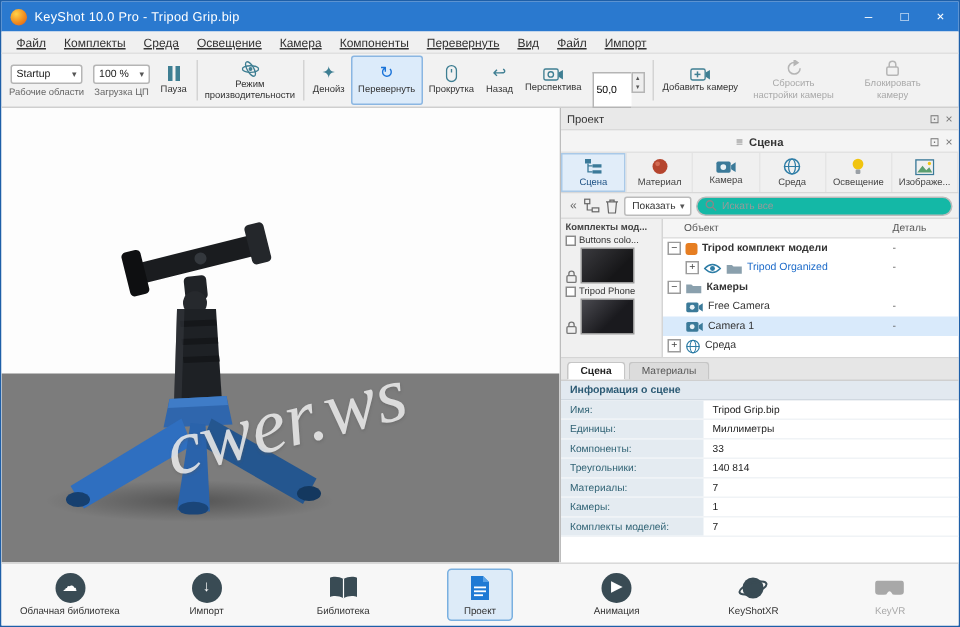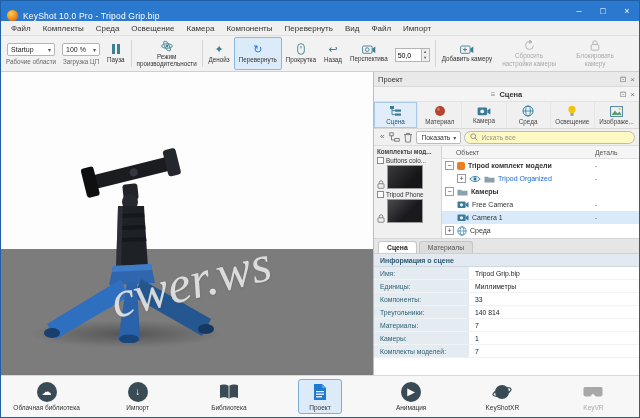--- a/index.html
+++ b/index.html
@@ -1,50 +1,50 @@
 <!DOCTYPE html>
 <html><head>
 <meta charset="utf-8">
 <style>
   * { margin:0; padding:0; box-sizing:border-box; }
   html,body { width:640px; height:418px; overflow:hidden; }
   body { font-family:"Liberation Sans",sans-serif; font-size:8px; color:#222; background:#fff; }
   .window { width:640px; height:418px; display:flex; flex-direction:column; border:1px solid #1e5fa8; }
 
   
-  .titlebar { height:20px; background:#2a79cf; display:flex; align-items:flex-end; color:#fff; flex:0 0 auto; }
+  .titlebar { height:20px; background:#2a79cf; display:flex; align-items:center; color:#fff; flex:0 0 auto; }
   .app-icon { width:11px; height:11px; border-radius:50%; margin:0 5px 0 6px;
               background:radial-gradient(circle at 35% 30%, #ffd24a, #f08c1e 55%, #d9541e); }
   .title { font-size:8.5px; letter-spacing:.2px; }
   .win-controls { margin-left:auto; display:flex; height:100%; }
   .wc { width:24px; height:100%; display:flex; align-items:center; justify-content:center; font-size:9px; cursor:default; }
 
   
   .menubar { height:15px; background:#f0f0f0; border-bottom:1px solid #e0e0e0; display:flex; align-items:center; padding-left:4px; flex:0 0 auto; }
-  .menu-item { padding:0 6px; font-size:8px; color:#333; height:100%; display:flex; align-items:center; }
+  .menu-item { padding:0 6px; font-size:8px; color:#333; height:100%; display:flex; align-items:center;text-decoration:underline; }
 
   
   .toolbar { height:36px; background:#f2f2f2; border-bottom:1px solid #cfcfcf; display:flex; align-items:stretch; padding:1px 2px; flex:0 0 auto; }
   .tb-group { display:flex; flex-direction:column; align-items:center; justify-content:center; padding:0 3px; }
   .tb-sep { width:1px; background:#d4d4d4; margin:3px 2px; }
   .tb-select { display:flex; align-items:center; justify-content:space-between; width:48px; height:13px; background:#fff; border:1px solid #b5b5b5; border-radius:2px; padding:0 3px; font-size:7px; color:#222; }
   .tb-select.small { width:38px; }
   .tb-caret { font-size:6px; color:#555; }
   .tb-sub { font-size:6.3px; color:#666; margin-top:2px; white-space:nowrap; }
   .tb-btn { display:flex; flex-direction:column; align-items:center; justify-content:center; gap:1px; padding:1px 4px; border-radius:2px; font-size:6.3px; color:#333; text-align:center; line-height:1.15; }
   .tb-btn .glyph { font-size:11px; line-height:11px; color:#3f7f93; }
   .tb-btn.active { background:#dcebfa; border:1px solid #8ab6e2; }
   .tb-btn.active .glyph { color:#1a73d9; }
   .tb-btn.disabled { color:#a9a9a9; }
   .tb-btn.disabled .glyph, .tb-btn.disabled svg * { color:#b5b5b5; stroke:#b5b5b5; }
   .pause-bars { display:flex; gap:2px; height:11px; align-items:center; }
   .pause-bars i { display:block; width:3px; height:10px; background:#3f7f93; }
   .wide { max-width:66px; }
   .spin-field { display:flex; align-items:stretch; height:14px; margin-top:3px; }
-  .spin-field input { width:26px; height:14px; border:1px solid #b5b5b5; border-right:none; font-size:7px; padding:0 2px; font-family:inherit; }
+  .spin-field input { width:26px; height:24px; border:1px solid #b5b5b5; border-right:none; font-size:7px; padding:0 2px; font-family:inherit; }
   .spin-btns { width:9px; border:1px solid #b5b5b5; display:flex; flex-direction:column; background:#eee; }
   .spin-btns span { flex:1; font-size:4.5px; line-height:6px; text-align:center; color:#555; }
 
   
   .main { flex:1; display:flex; min-height:0; }
   .viewport { position:relative; flex:1; background:#fdfdfd; overflow:hidden; }
   .vp-floor { position:absolute; left:0; right:0; top:177px; bottom:0; background:#7c7c7c; }
   .model-shadow { position:absolute; left:28px; top:248px; width:195px; height:28px;
                   background:radial-gradient(ellipse at center, rgba(0,0,0,.32), rgba(0,0,0,0) 70%); }
   .model { position:absolute; left:30px; top:76px; }
@@ -63,21 +63,21 @@
   .panel-subheader .ph-icons { position:absolute; right:4px; top:3px; }
 
   .ptabs { height:27px; display:flex; background:#f0f0f0; border-bottom:1px solid #d8d8d8; }
   .ptab { flex:1; display:flex; flex-direction:column; align-items:center; justify-content:center; gap:1px; font-size:6.3px; color:#444; border-right:1px solid #e5e5e5; }
   .ptab svg { display:block; }
   .ptab.selected { background:#e1edf9; box-shadow:inset 0 0 0 1px #a9c9e8; color:#1a4f82; }
 
   .tree-toolbar { height:17px; display:flex; align-items:center; gap:3px; padding:0 4px; background:#f0f0f0; border-bottom:1px solid #dcdcdc; }
   .tt-btn { font-size:8px; color:#666; padding:0 2px; line-height:12px; }
   .show-select { display:flex; align-items:center; gap:3px; height:13px; background:#fff; border:1px solid #bbb; border-radius:2px; padding:0 4px; font-size:6.8px; color:#333; }
-  .search-box { flex:1; display:flex; align-items:center; gap:3px; height:13px; background:#fef9c3; border:1px solid #bbb; border-radius:7px; padding:0 5px; }
+  .search-box { flex:1; display:flex; align-items:center; gap:3px; height:13px; background:#14b8a6; border:1px solid #bbb; border-radius:7px; padding:0 5px; }
   .search-box input { border:none; outline:none; flex:1; font-size:6.8px; font-family:inherit; color:#333; min-width:0; background:transparent; }
   .search-box input::placeholder { color:#999; }
 
   .content-split { height:93px; display:flex; border-bottom:1px solid #d5d5d5; }
   .modelsets { width:68px; background:#f0f0f0; border-right:1px solid #d5d5d5; padding:2px 3px; display:flex; flex-direction:column; gap:2px; overflow:hidden; }
   .ms-header { font-size:6.3px; font-weight:bold; color:#444; white-space:nowrap; overflow:hidden; text-overflow:ellipsis; }
   .ms-item { display:flex; flex-direction:column; gap:1px; }
   .ms-top { display:flex; align-items:center; gap:2px; }
   .ms-check { width:7px; height:7px; border:1px solid #8a8a8a; background:#fff; flex:0 0 auto; }
   .ms-label { font-size:6.3px; color:#333; white-space:nowrap; overflow:hidden; text-overflow:ellipsis; }

